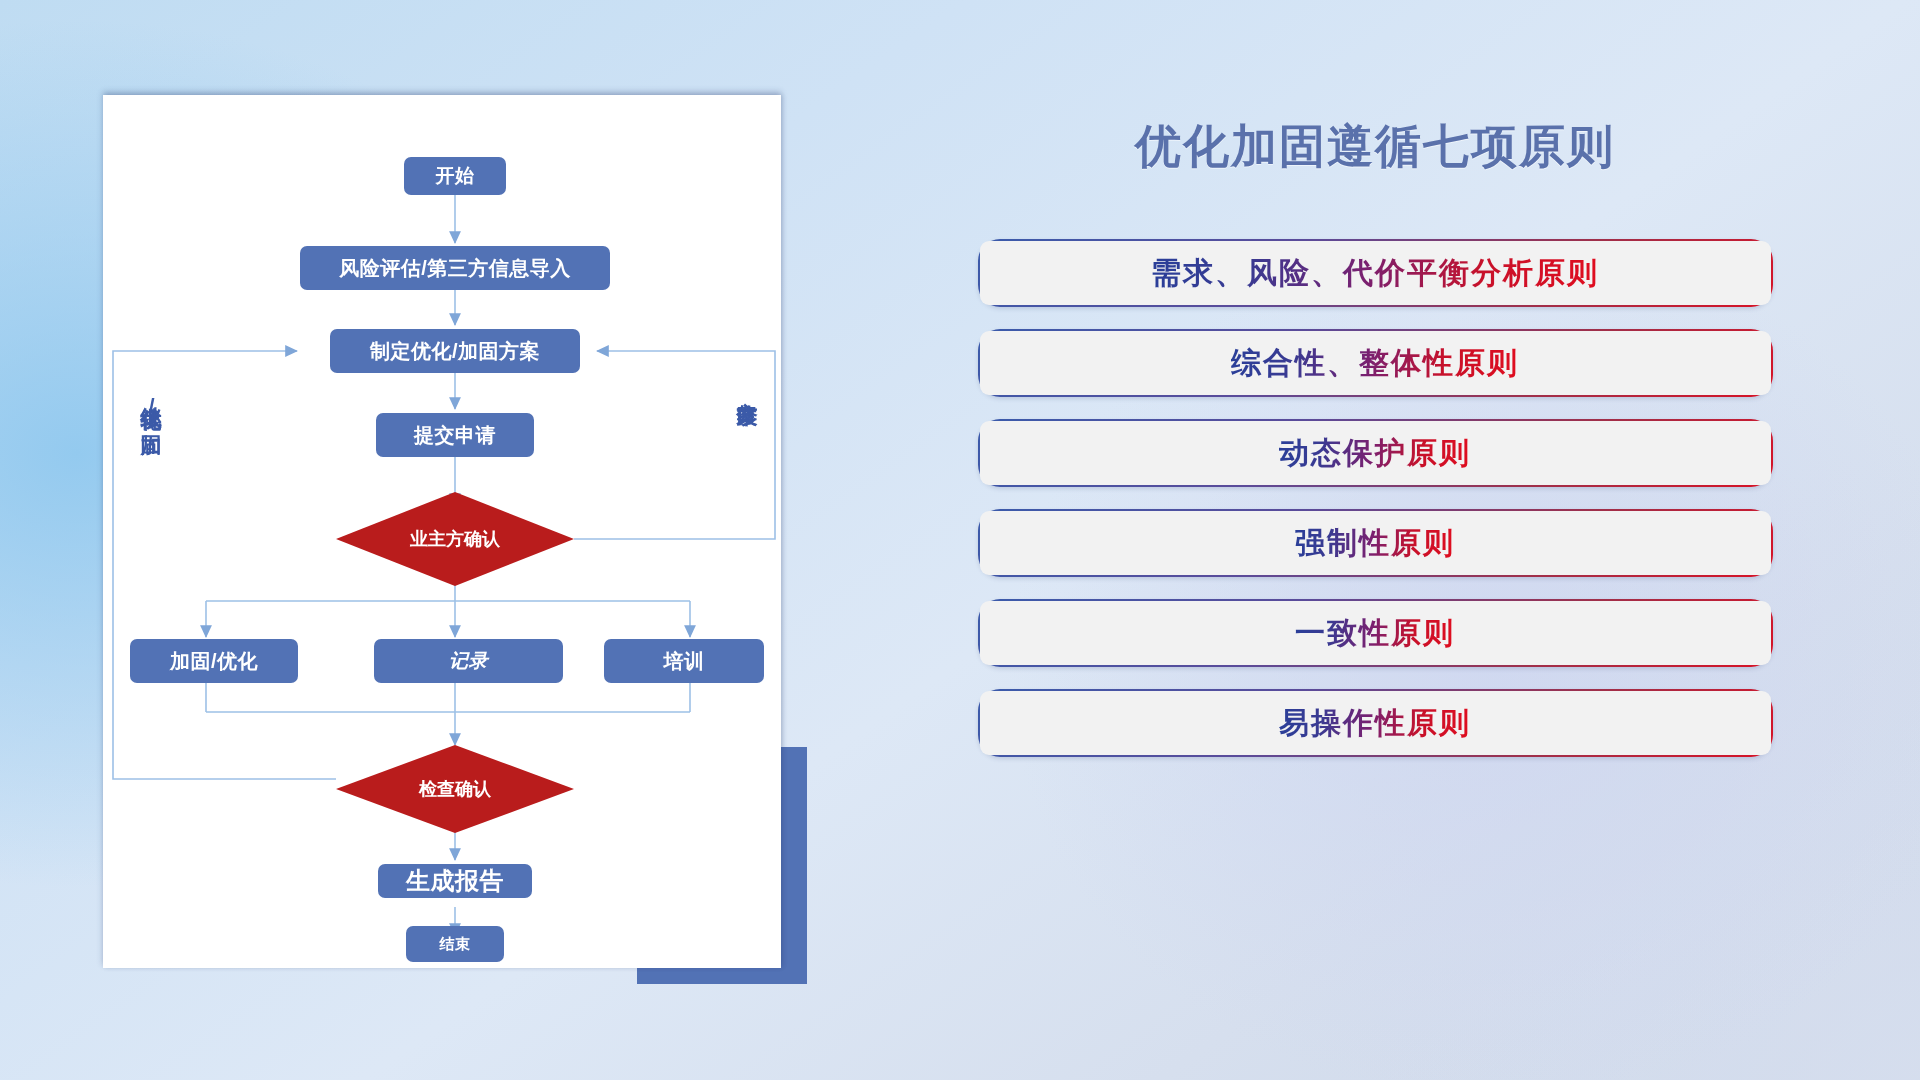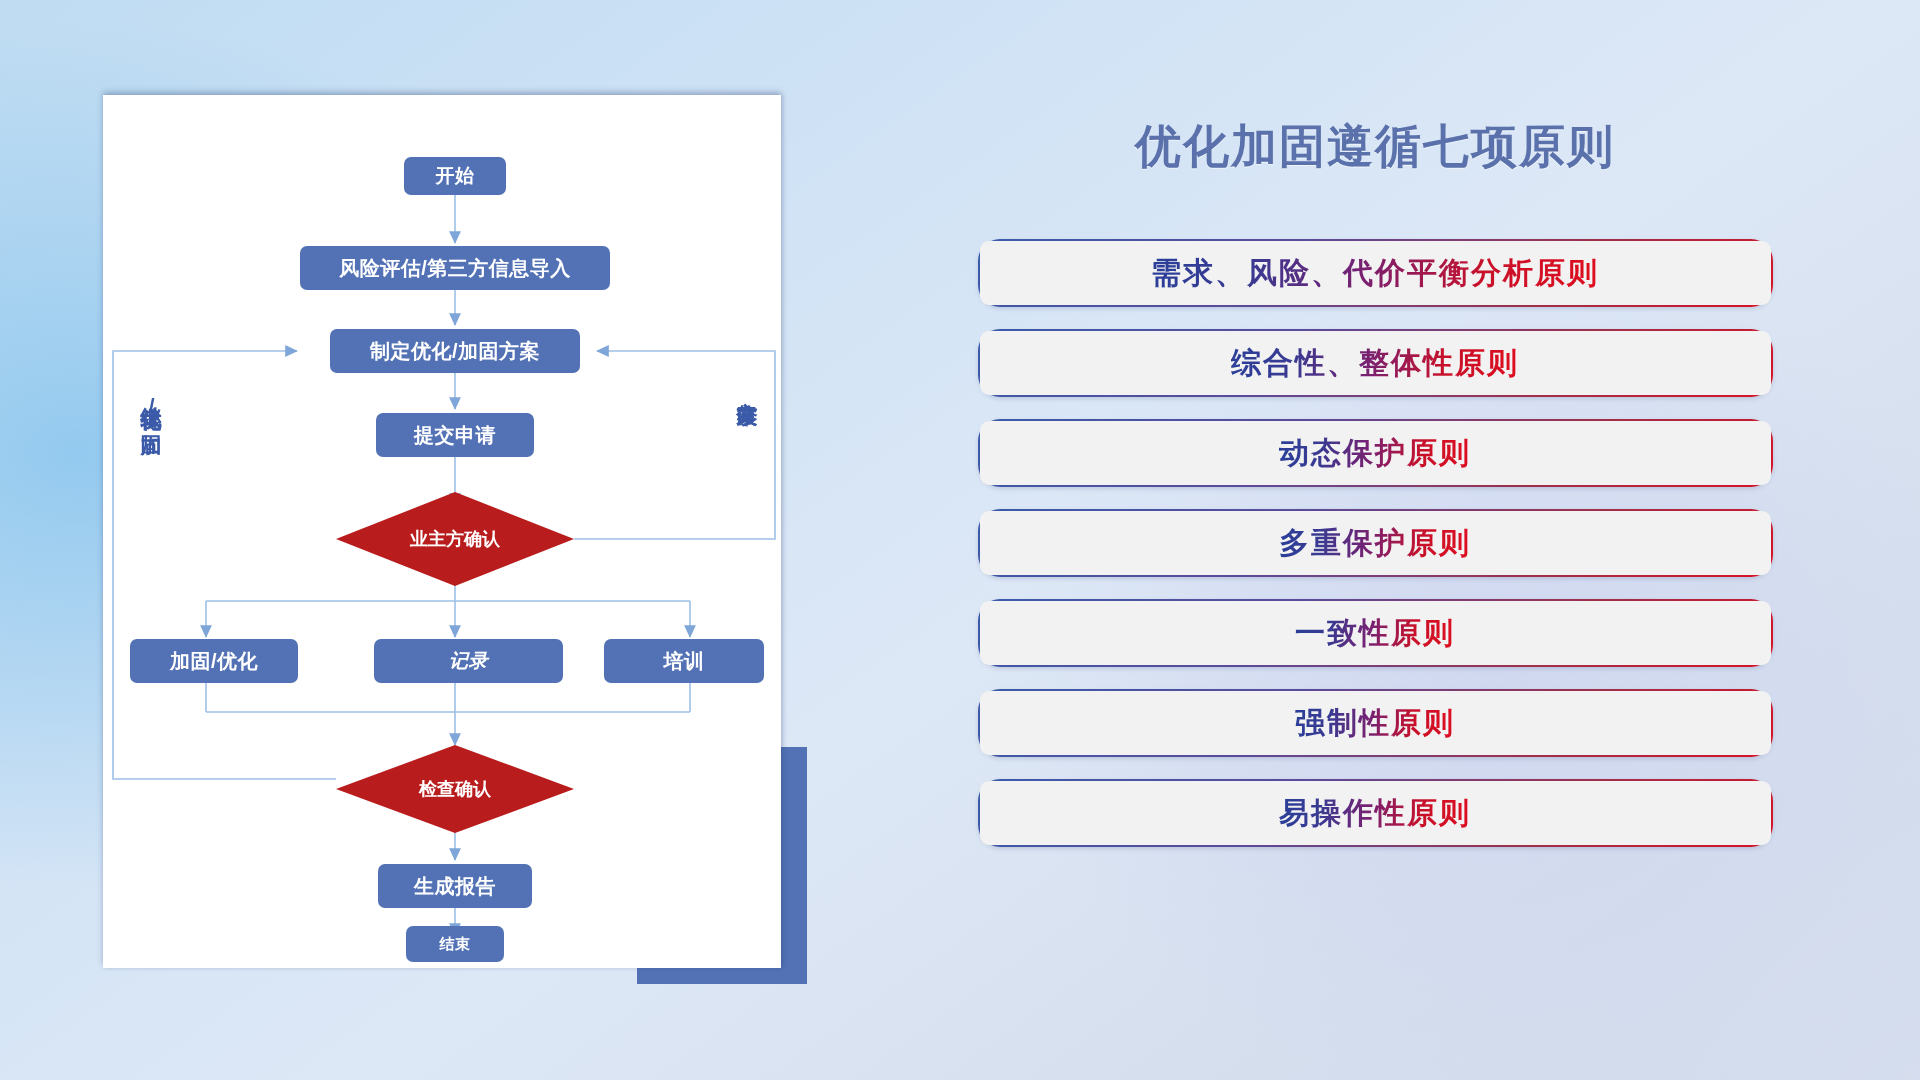--- a/index.html
+++ b/index.html
@@ -168,21 +168,21 @@
   </div>
 
   <div class="node" style="left:604px; top:639px; width:160px; height:44px; font-size:20px;">
     <span>培训</span>
   </div>
 
   <div class="diamond" style="left:336px; top:745px; width:238px; height:88px; font-size:18px;">
     <span>检查确认</span>
   </div>
 
-  <div class="node" style="left:378px; top:864px; width:154px; height:44px; font-size:20px;">
+  <div class="node" style="left:378px; top:864px; width:154px; height:34px; font-size:24px;">
     <span>生成报告</span>
   </div>
 
   <div class="node" style="left:406px; top:926px; width:98px; height:36px; font-size:15px;">
     <span>结束</span>
   </div>
 
   <div class="vlabel" style="left:140px; top:390px; font-size:21px;">继续优化/加固</div>
 
   <div class="vlabel" style="left:736px; top:385px; font-size:21px;">方案修改</div>
@@ -205,38 +205,33 @@
         <span class="principle-text">综合性、整体性原则</span>
       </div>
     </div>
 
     <div class="principle-item">
       <div class="principle-inner">
         <span class="principle-text">动态保护原则</span>
       </div>
     </div>
 
-    <div class="principle-item">
-      <div class="principle-inner">
-        <span class="principle-text">多重保护原则</span>
+
+    <div class="principle-item">
+      <div class="principle-inner">
+        <span class="principle-text">强制性原则</span>
       </div>
     </div>
 
     <div class="principle-item">
       <div class="principle-inner">
         <span class="principle-text">一致性原则</span>
       </div>
     </div>
 
     <div class="principle-item">
       <div class="principle-inner">
-        <span class="principle-text">强制性原则</span>
-      </div>
-    </div>
-
-    <div class="principle-item">
-      <div class="principle-inner">
         <span class="principle-text">易操作性原则</span>
       </div>
     </div>
 
   </div>
 </div>
 
 </body></html>

